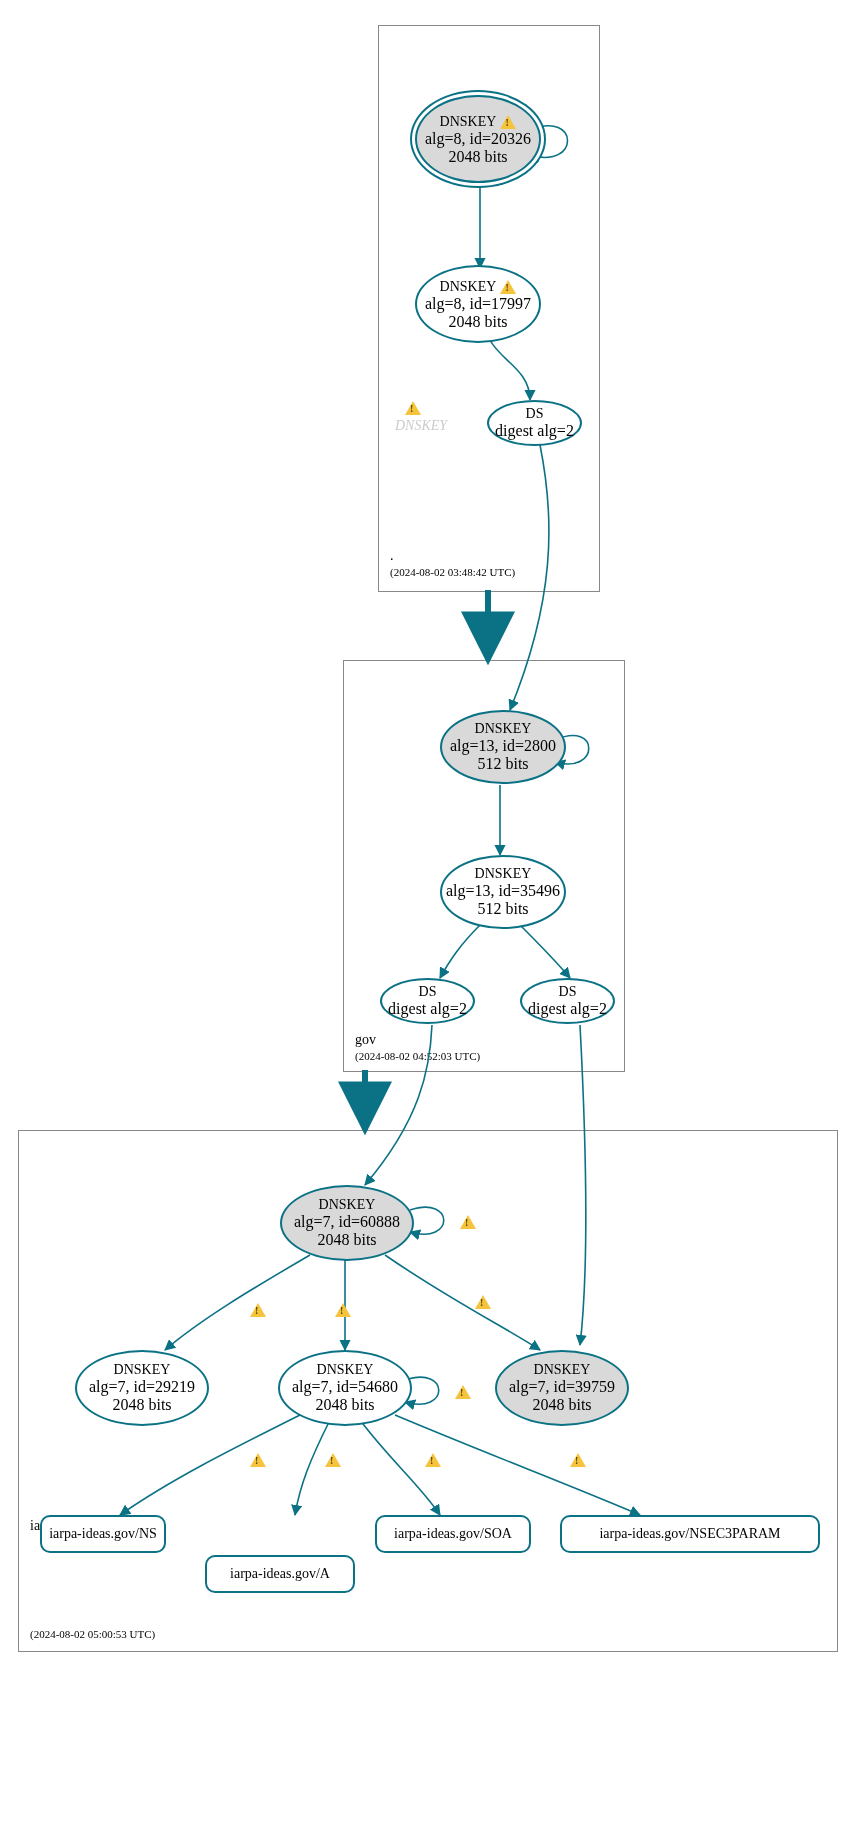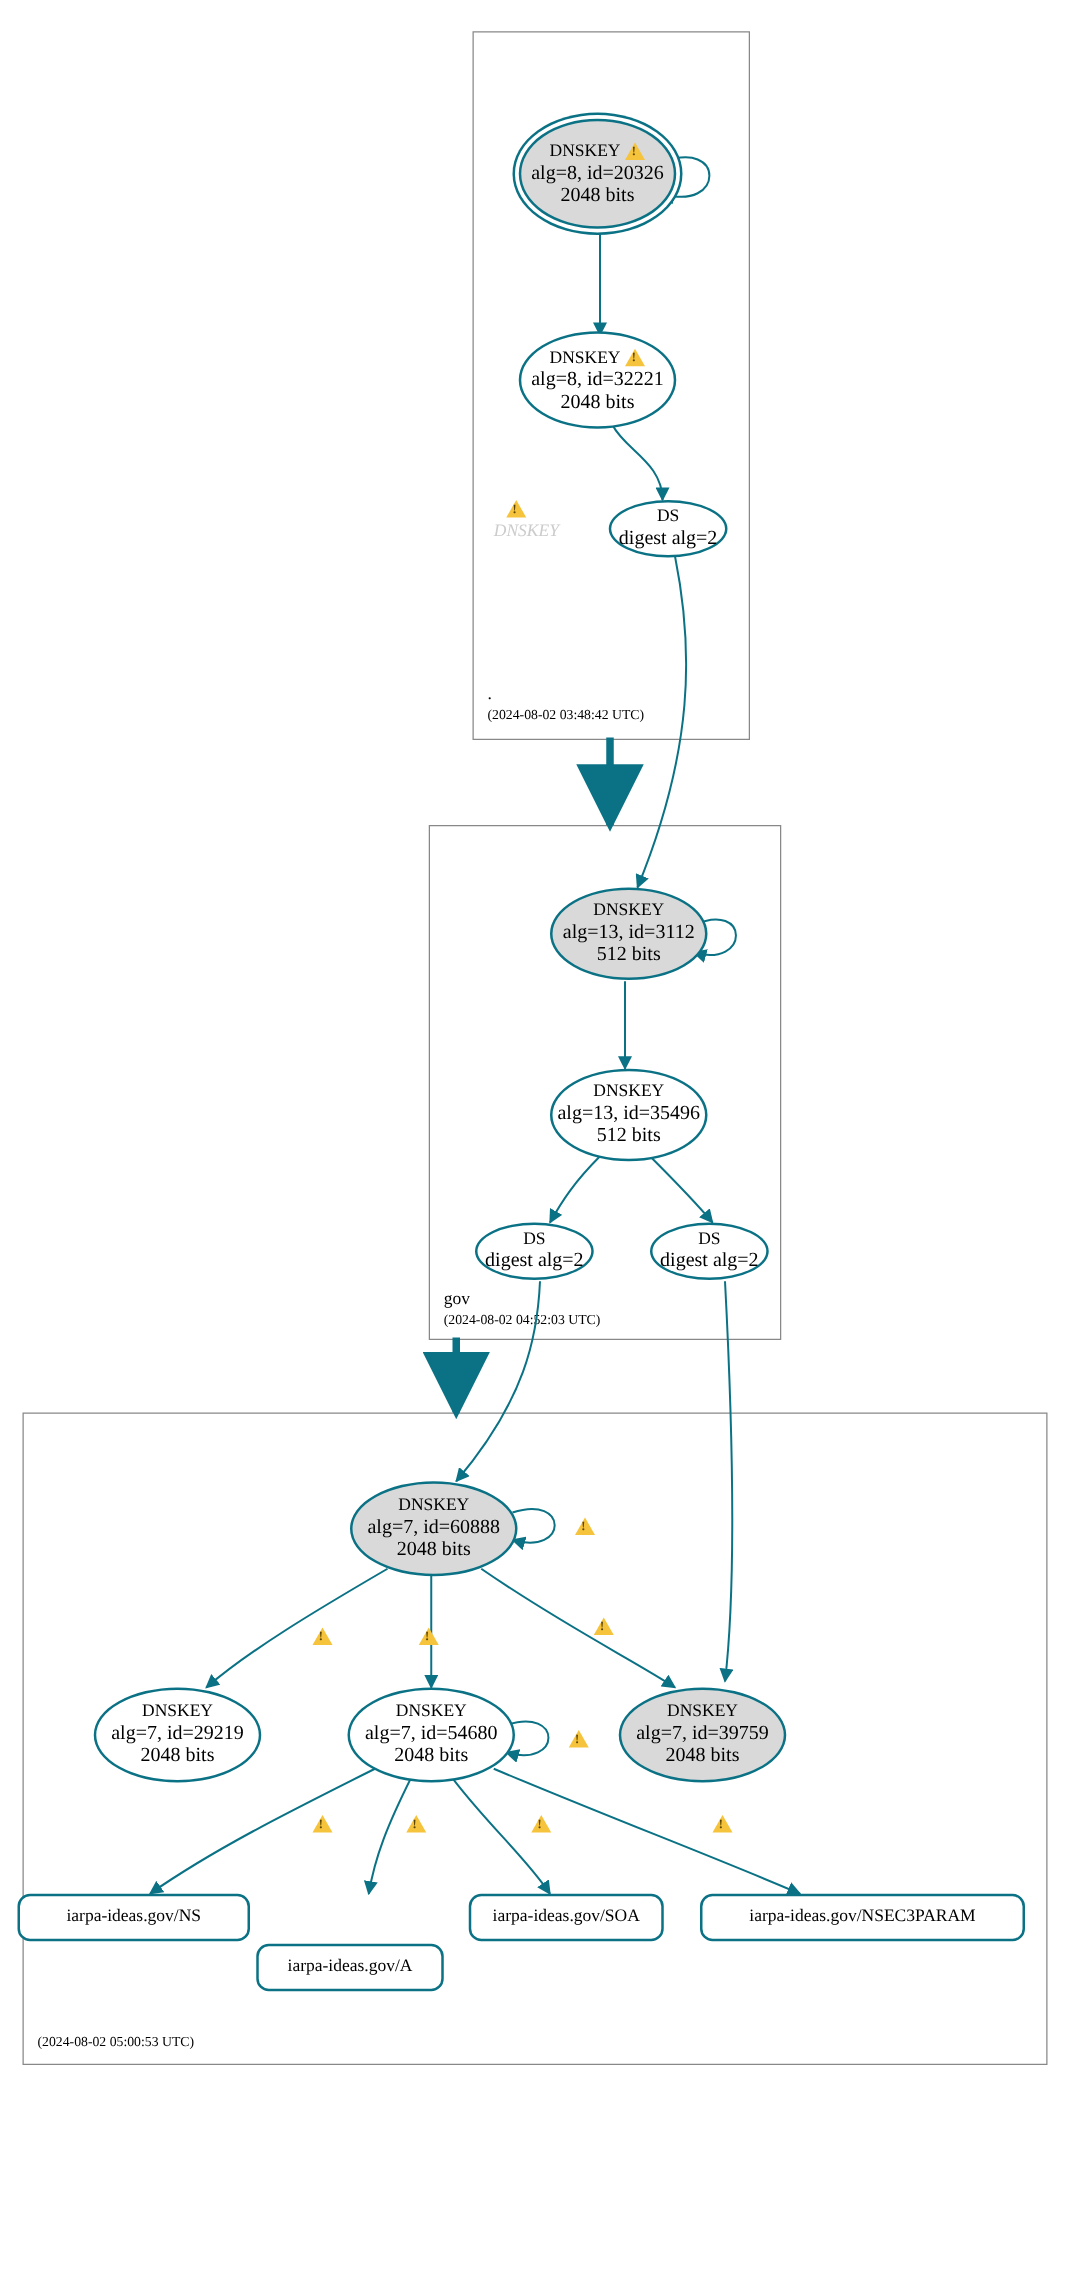--- a/index.html
+++ b/index.html
@@ -147,35 +147,35 @@
 </svg>
 
 <div class="node ellipse ksk double" style="left:415px; top:95px; width:126px; height:88px;">
   <div><span class="title">DNSKEY</span> <span class="warn-tri"></span></div>
   <div class="sub">alg=8, id=20326</div>
   <div class="sub">2048 bits</div>
 </div>
 
 <div class="node ellipse" style="left:415px; top:265px; width:126px; height:78px;">
   <div><span class="title">DNSKEY</span> <span class="warn-tri"></span></div>
-  <div class="sub">alg=8, id=32221</div>
+  <div class="sub">alg=8, id=17997</div>
   <div class="sub">2048 bits</div>
 </div>
 
 <div class="ghost" style="left:395px; top:418px;">DNSKEY</div>
 <div class="warn" style="left:405px; top:398px;"><span class="warn-tri"></span></div>
 
 <div class="node ellipse" style="left:487px; top:400px; width:95px; height:46px;">
   <div class="title">DS</div>
   <div class="sub">digest alg=2</div>
 </div>
 
 <div class="node ellipse ksk" style="left:440px; top:710px; width:126px; height:74px;">
   <div class="title">DNSKEY</div>
-  <div class="sub">alg=13, id=3112</div>
+  <div class="sub">alg=13, id=2800</div>
   <div class="sub">512 bits</div>
 </div>
 
 <div class="node ellipse" style="left:440px; top:855px; width:126px; height:74px;">
   <div class="title">DNSKEY</div>
   <div class="sub">alg=13, id=35496</div>
   <div class="sub">512 bits</div>
 </div>
 
 <div class="node ellipse" style="left:380px; top:978px; width:95px; height:46px;">
@@ -214,21 +214,21 @@
   <div class="title">DNSKEY</div>
   <div class="sub">alg=7, id=39759</div>
   <div class="sub">2048 bits</div>
 </div>
 
 <div class="warn" style="left:250px; top:1450px;"><span class="warn-tri"></span></div>
 <div class="warn" style="left:325px; top:1450px;"><span class="warn-tri"></span></div>
 <div class="warn" style="left:425px; top:1450px;"><span class="warn-tri"></span></div>
 <div class="warn" style="left:570px; top:1450px;"><span class="warn-tri"></span></div>
 
-<div class="node rrect" style="left:14px; top:1515px; width:186px; height:38px;text-align:right;">
+<div class="node rrect" style="left:40px; top:1515px; width:126px; height:38px;text-align:right;">
   <span class="title">iarpa-ideas.gov/NS</span>
 </div>
 <div class="node rrect" style="left:205px; top:1515px; width:150px; height:38px;margin-top:40px;">
   <span class="title">iarpa-ideas.gov/A</span>
 </div>
 <div class="node rrect" style="left:375px; top:1515px; width:156px; height:38px;">
   <span class="title">iarpa-ideas.gov/SOA</span>
 </div>
 <div class="node rrect" style="left:560px; top:1515px; width:260px; height:38px;">
   <span class="title">iarpa-ideas.gov/NSEC3PARAM</span>

